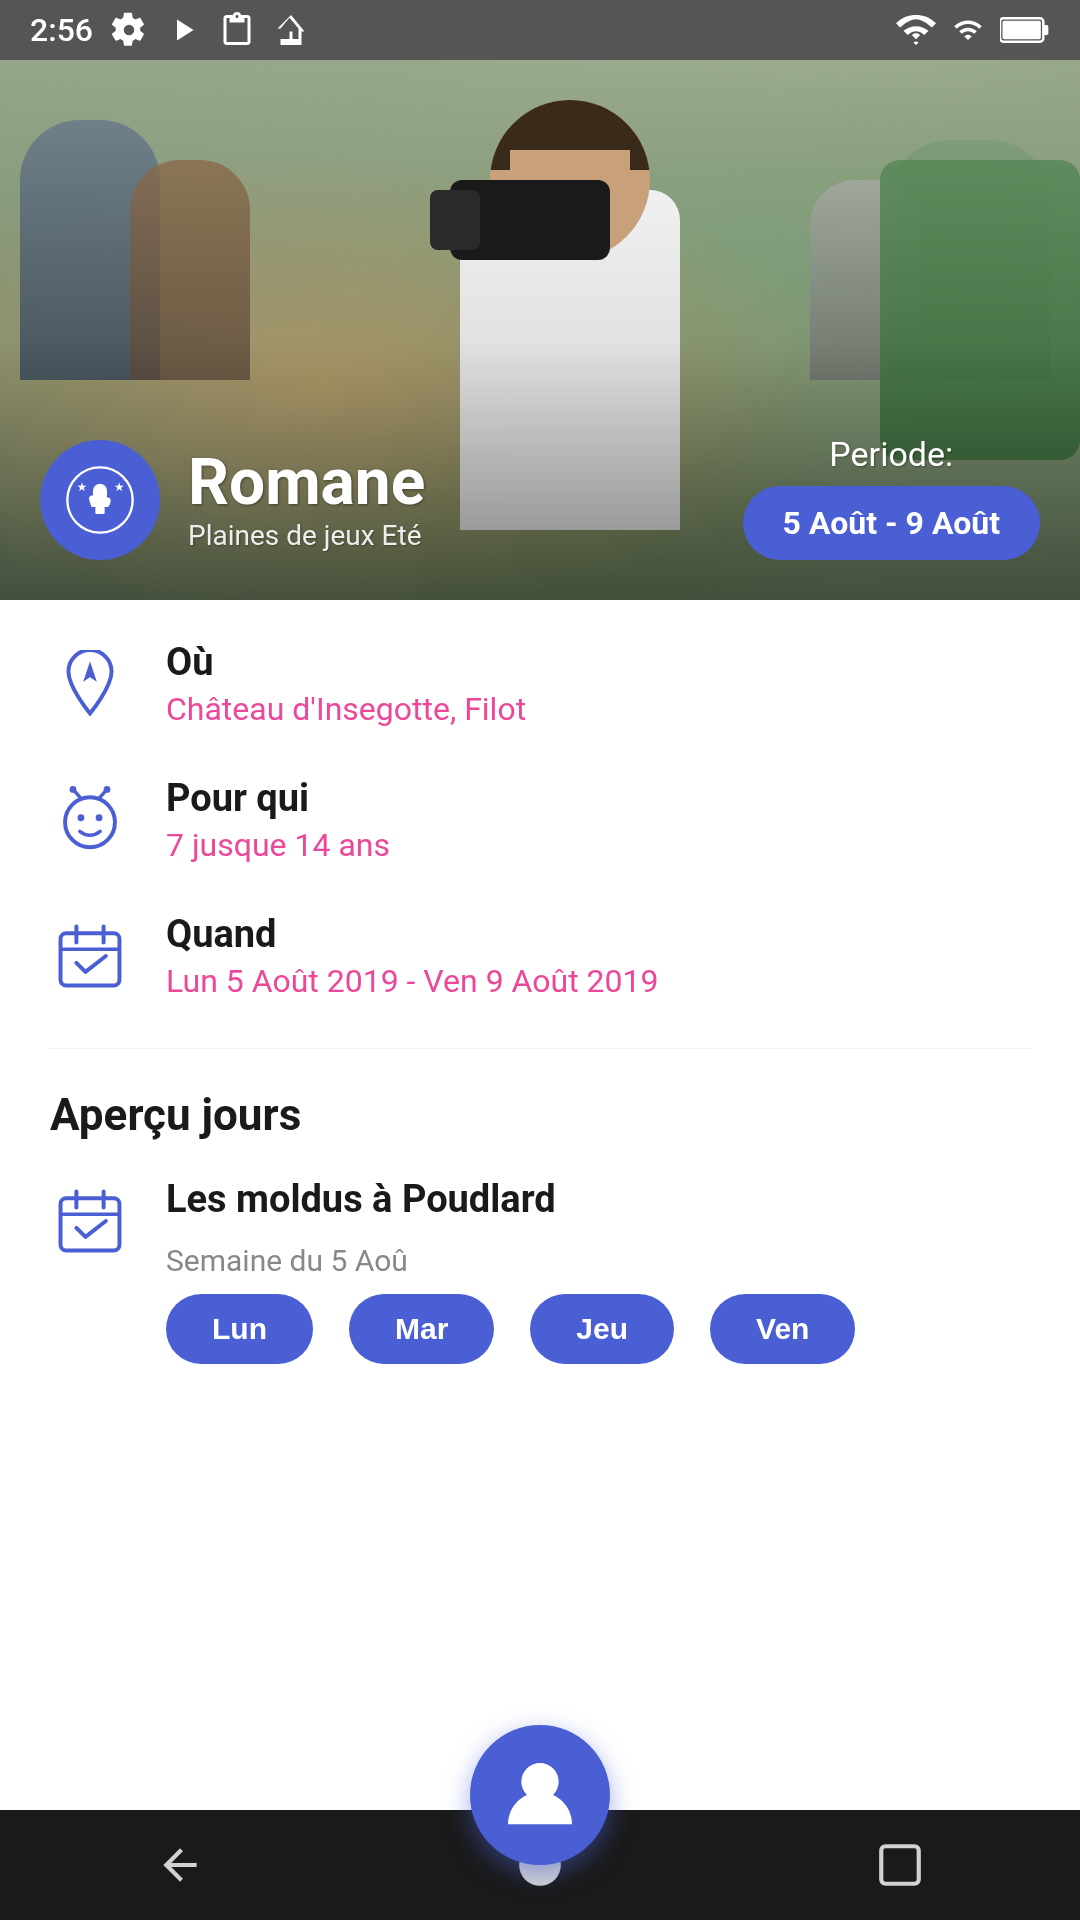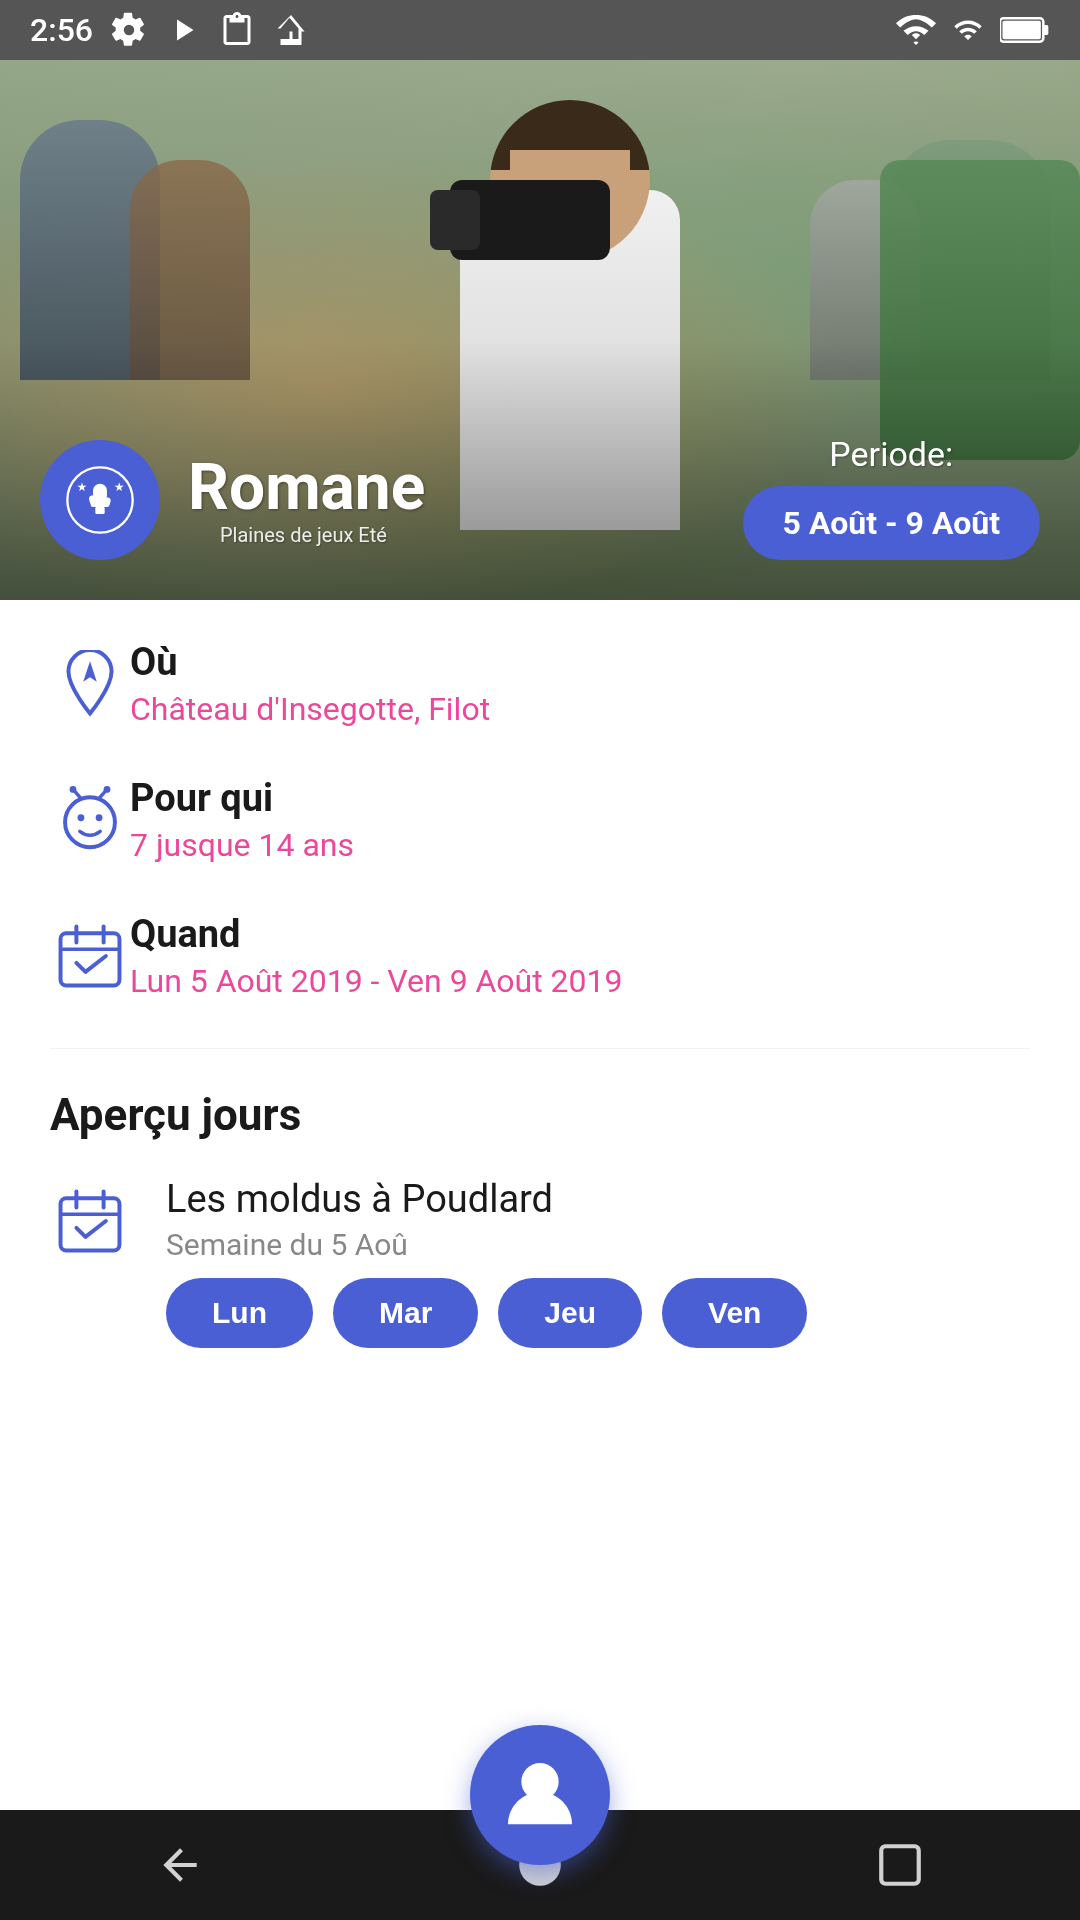--- a/index.html
+++ b/index.html
@@ -101,23 +101,22 @@
     .hero-text h1 {
       color: white;
       font-size: 64px;
       font-weight: 700;
       line-height: 1.1;
       text-shadow: 1px 1px 3px rgba(0,0,0,0.4);
     }
 
     .hero-text .subtitle {
       color: rgba(255,255,255,0.9);
-      font-size: 20px;
+      font-size: 28px;
       text-shadow: 1px 1px 2px rgba(0,0,0,0.3);
-      margin-left: 32px;
     }
 
     .hero-right {
       display: flex;
       flex-direction: column;
       align-items: center;
       gap: 12px;
     }
 
     .periode-label {
@@ -144,20 +143,21 @@
     .section-title {
       font-size: 44px;
       font-weight: 700;
       color: #1a1a1a;
       margin-bottom: 36px;
     }
 
     .info-item {
       display: flex;
       align-items: flex-start;
+      gap: 36px;
       margin-bottom: 48px;
     }
 
     .info-icon {
       width: 80px;
       height: 80px;
       display: flex;
       align-items: center;
       justify-content: center;
       flex-shrink: 0;
@@ -194,33 +194,33 @@
 
     .apercu-item {
       display: flex;
       align-items: flex-start;
       gap: 36px;
       margin-bottom: 24px;
     }
 
     .apercu-item-content h3 {
       font-size: 38px;
-      font-weight: 400;
+      font-weight: 700;
       color: #1a1a1a;
-      margin-bottom: 6px;
+      margin-bottom: 22px;
     }
 
     .apercu-item-content p {
       font-size: 30px;
       color: #888;
     }
 
     .day-buttons {
       display: flex;
-      gap: 20px;
+      gap: 36px;
       margin-top: 16px;
       flex-wrap: wrap;
     }
 
     .day-btn {
       background: #4a5fd4;
       color: white;
       border: none;
       border-radius: 50px;
       padding: 18px 46px;

